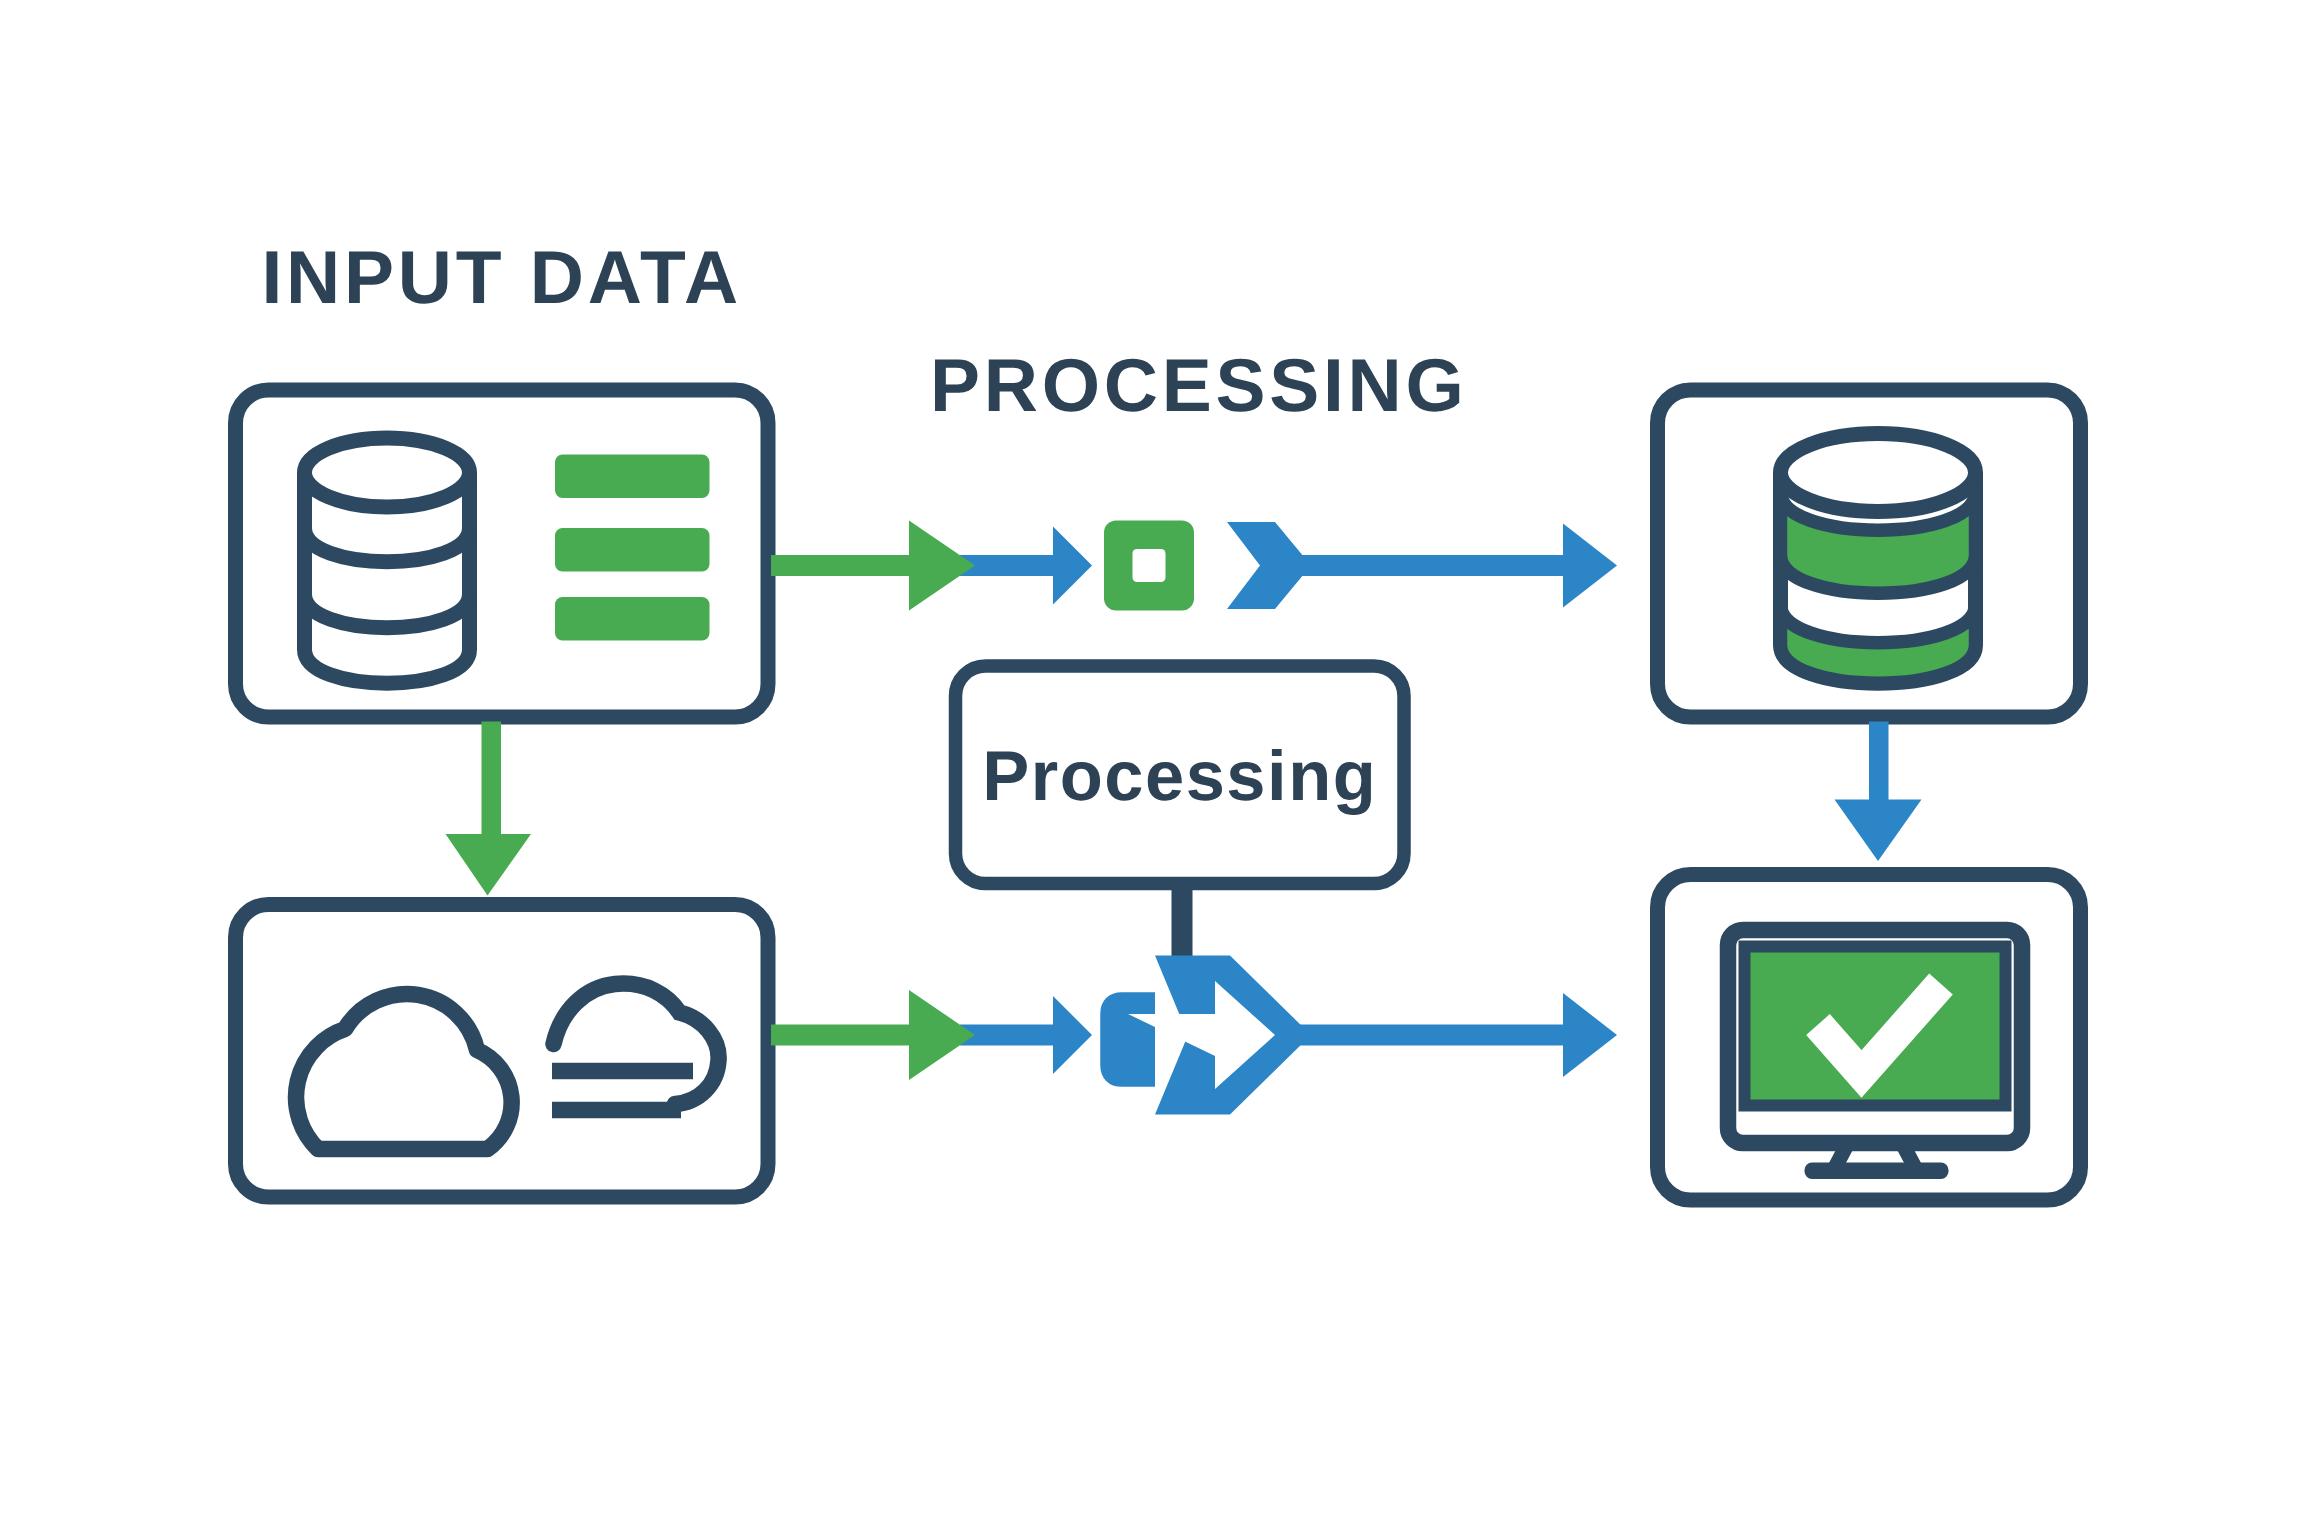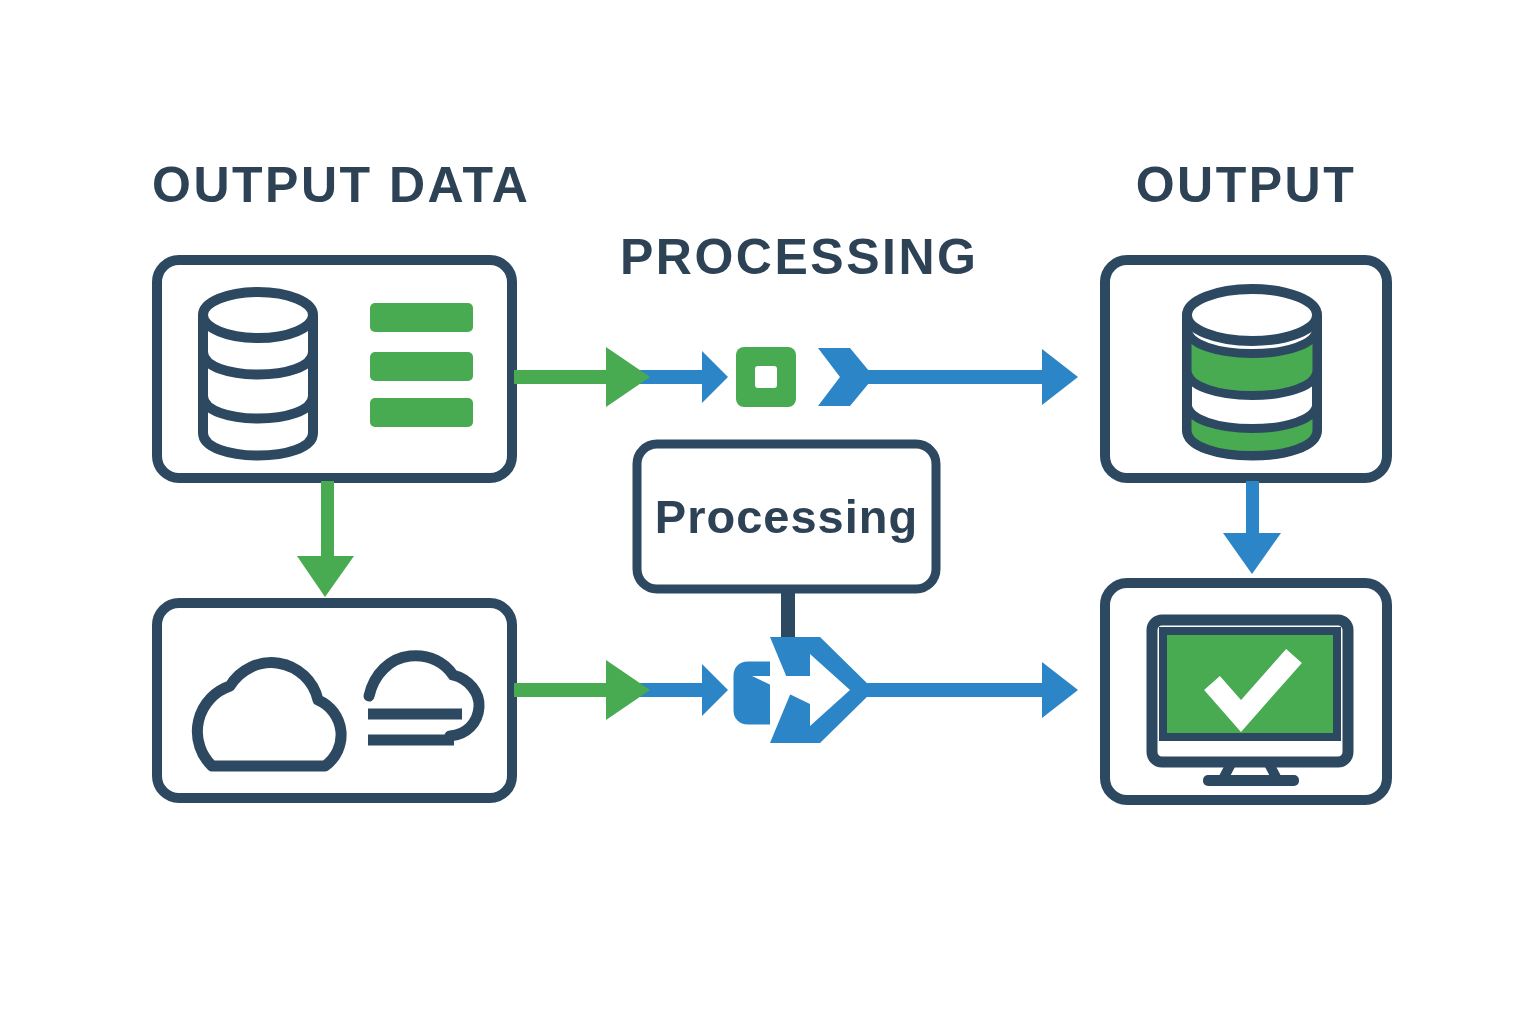--- a/index.html
+++ b/index.html
@@ -129,18 +129,17 @@
       <polygon class="fg" points="297,556 354,556 325,597"></polygon>
     </g>
 
     <g>
       <rect class="fb" x="1246" y="481" width="13" height="57"></rect>
       <polygon class="fb" points="1223,533 1281,533 1252,574"></polygon>
     </g>
 
   </svg>
 
-  <div class="hdr hdr-input">OUTPUT DATA</div>
+  <div class="hdr hdr-input">INPUT DATA</div>
   <div class="hdr hdr-processing">PROCESSING</div>
-  <div class="hdr hdr-output">OUTPUT</div>
   <div class="proc-label">Processing</div>
 
 </div>
 
 </body></html>

